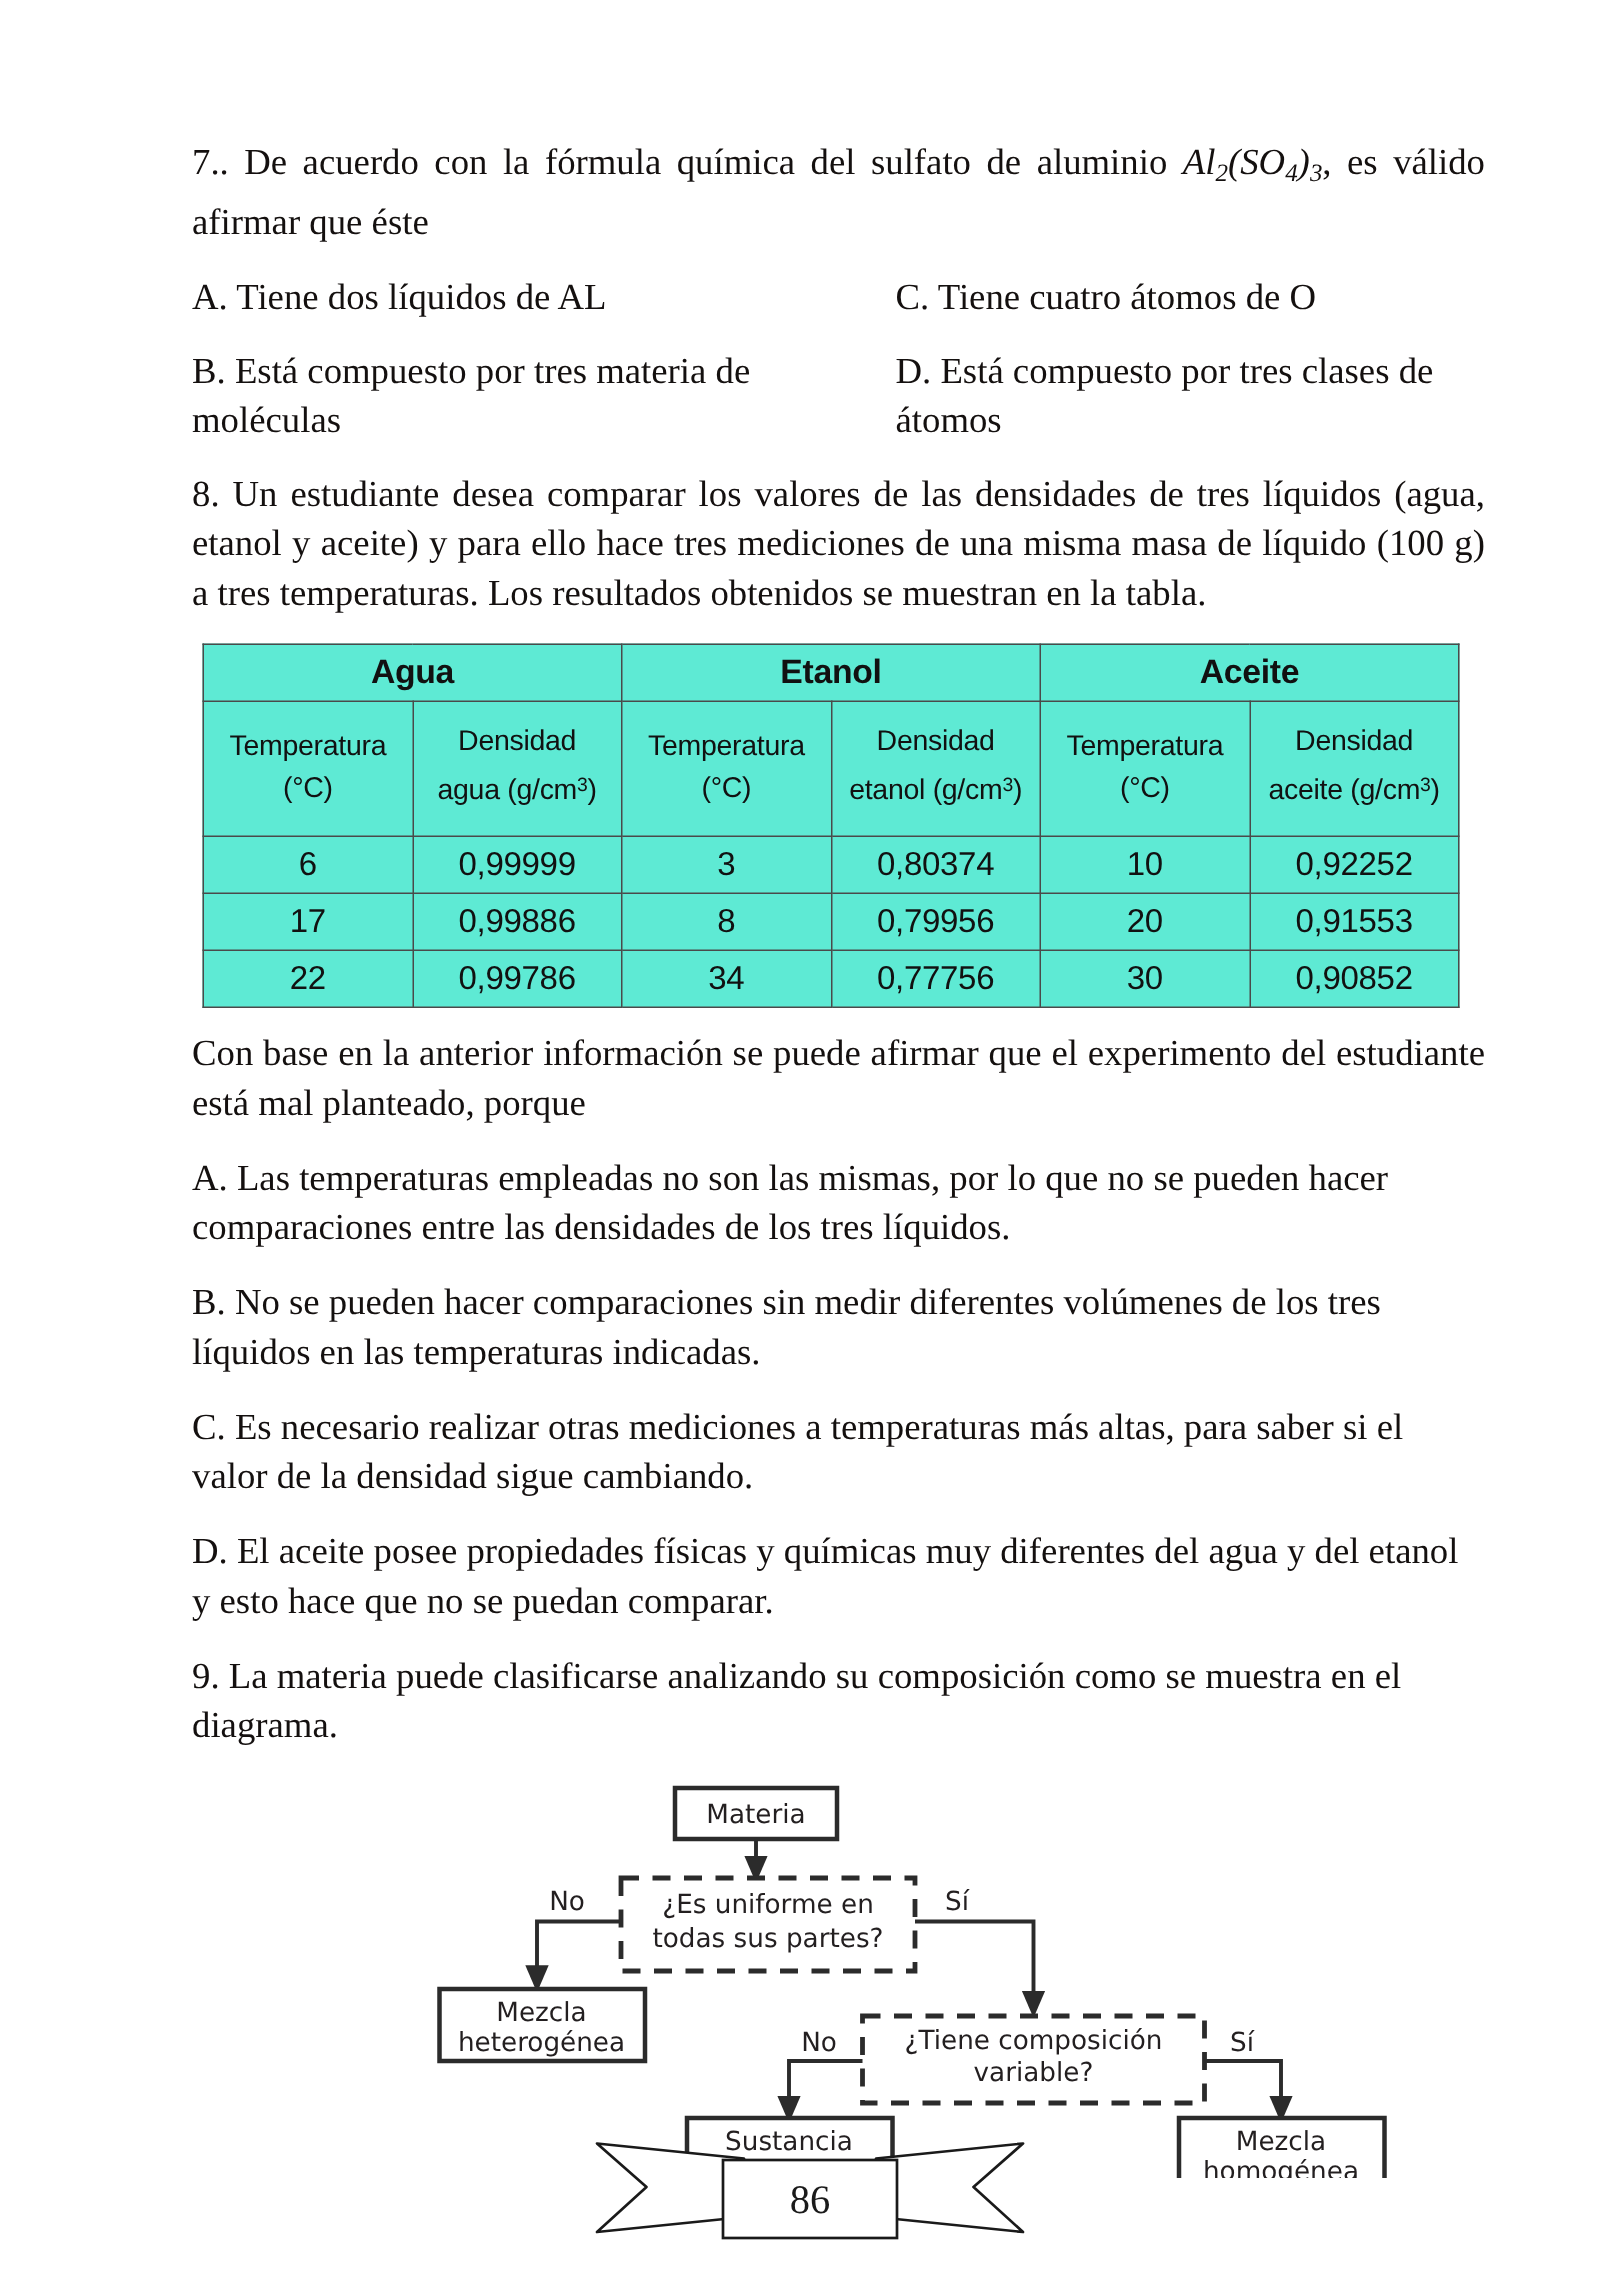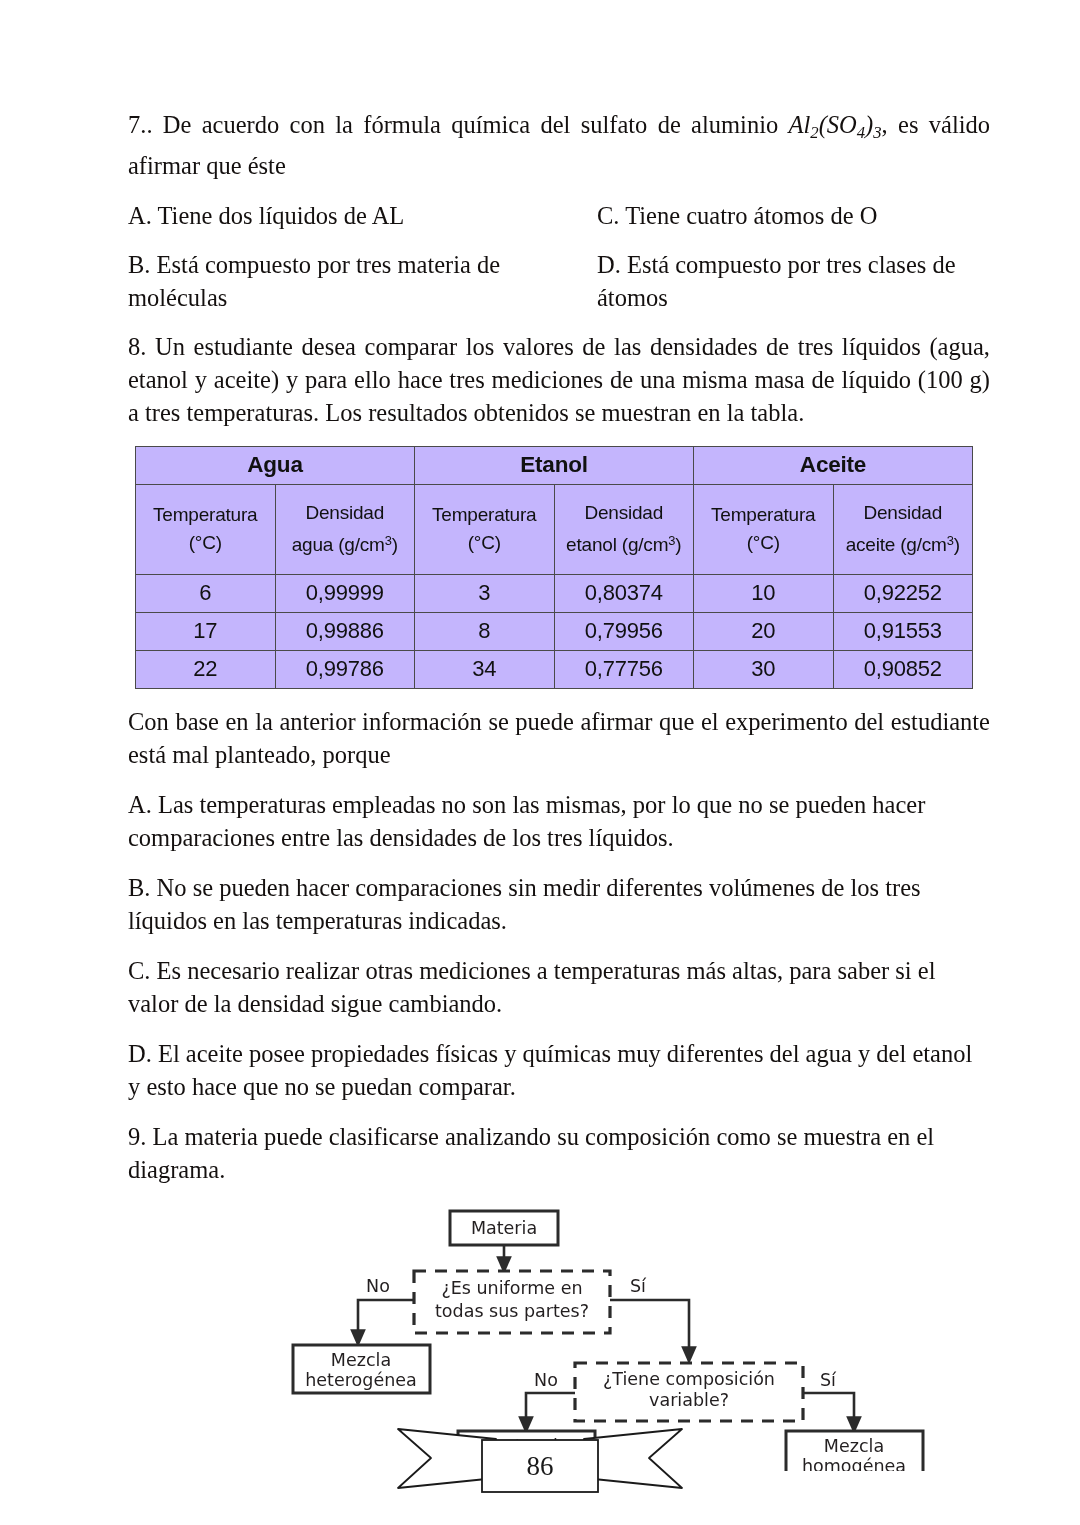--- a/index.html
+++ b/index.html
@@ -27,21 +27,21 @@
     left: 128px;
     top: 92px;
     width: 862px;
   }
 
   
   .para {
     font-size: 24.5px;
     line-height: 33px;
     text-align: justify;
-    margin: 16px 0 17px 0;
+    margin: 0 0 17px 0;
     color: #14100f;
   }
   .para.nojust { text-align: left; }
 
   .formula {
     font-family: "Liberation Serif", "DejaVu Serif", serif;
     font-style: italic;
     font-size: 24.5px;
     white-space: nowrap;
   }
@@ -75,21 +75,21 @@
   
   .tablewrap {
     margin: 16px 0 14px 7px;
     width: 838px;
   }
   table.data {
     border-collapse: collapse;
     width: 838px;
     font-family: "Liberation Sans", "DejaVu Sans", sans-serif;
     table-layout: fixed;
-    background: #c4b5fd;
+    background: #5eead4;
   }
   table.data th, table.data td {
     border: 1px solid #4a4a4a;
     text-align: center;
     vertical-align: middle;
     color: #111111;
     letter-spacing: -0.2px;
   }
   table.data thead tr.grouprow th {
     font-size: 22.5px;

